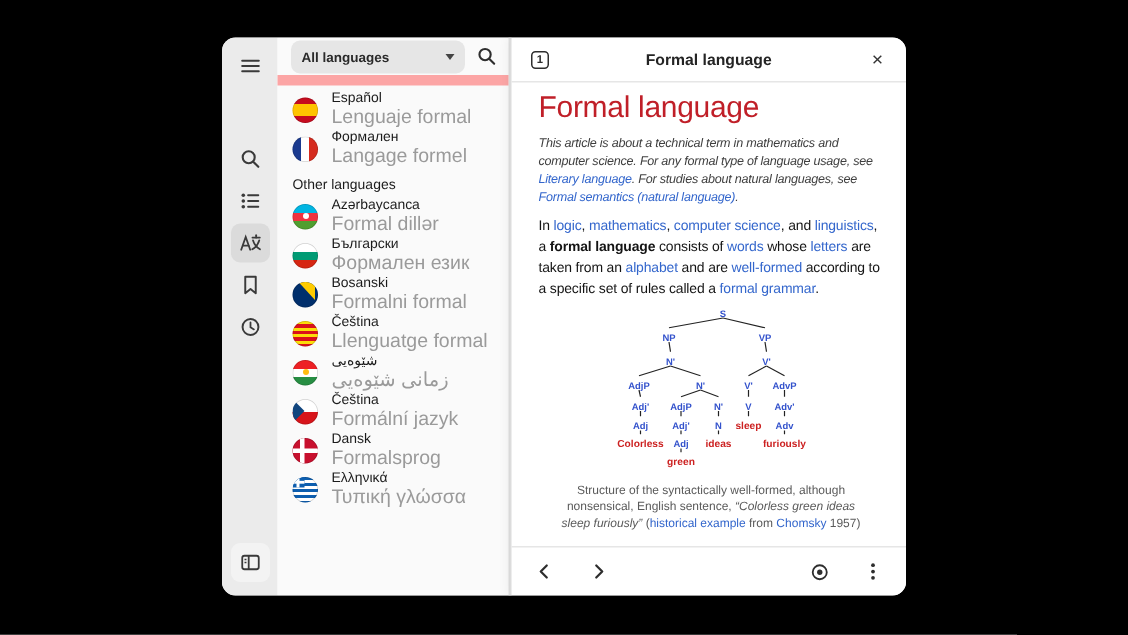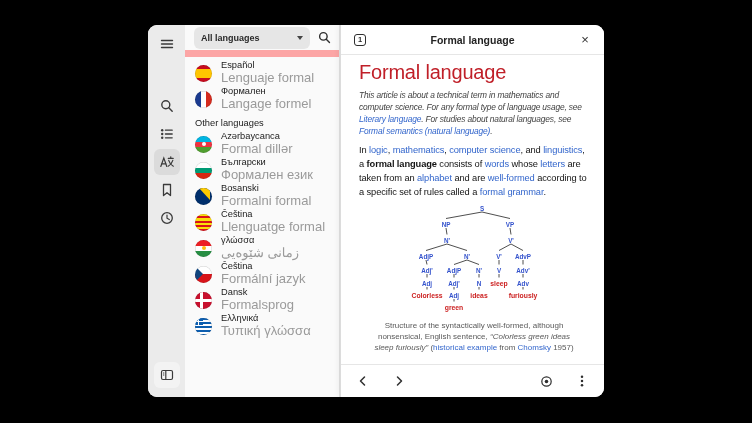--- a/index.html
+++ b/index.html
@@ -242,21 +242,21 @@
         <div class="lang-row">
           <span class="flag flag-ca"></span>
           <span class="lang-texts">
             <span class="lang-name">Čeština</span>
             <span class="lang-sub">Llenguatge formal</span>
           </span>
         </div>
         <div class="lang-row">
           <span class="flag flag-ku"></span>
           <span class="lang-texts">
-            <span class="lang-name">γλώσσα</span>
+            <span class="lang-name">شێوەیی</span>
             <span class="lang-sub">زمانی شێوەیی</span>
           </span>
         </div>
         <div class="lang-row">
           <span class="flag flag-cz"></span>
           <span class="lang-texts">
             <span class="lang-name">Čeština</span>
             <span class="lang-sub">Formální jazyk</span>
           </span>
         </div>

